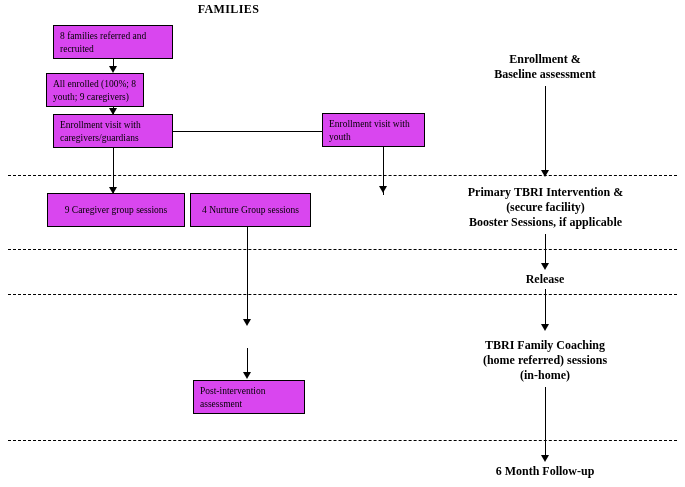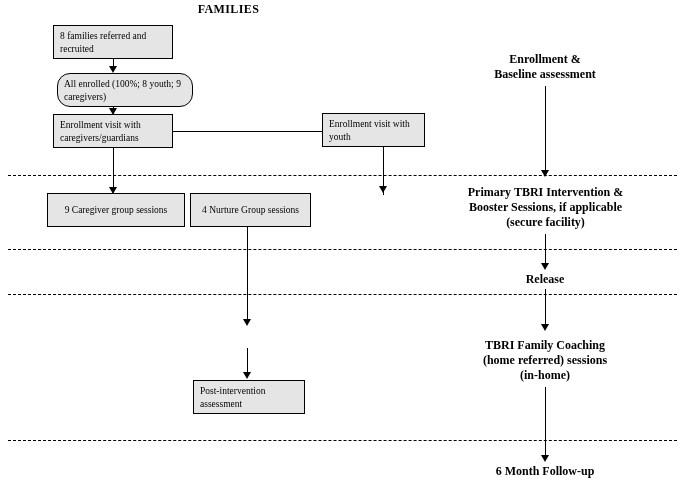--- a/index.html
+++ b/index.html
@@ -28,21 +28,21 @@
     letter-spacing: 0.4px;
     color: #000;
     transform: translateX(-114px);
   }
 
   
   .pbox {
     position: absolute;
     box-sizing: border-box;
     border: 1.6px solid #000;
-    background: #e5e5e5;
+    background: #d946ef;
     color: #000;
     font-size: 9.5px;
     line-height: 12.5px;
     padding: 4px 5px 3px 6px;
     z-index: 4;
   }
   .pbox.center {
     display: flex;
     align-items: center;
     justify-content: center;
@@ -104,21 +104,21 @@
   <div class="divider" style="top:175px;"></div>
   <div class="divider" style="top:249px;"></div>
   <div class="divider" style="top:294px;"></div>
   <div class="divider" style="top:440px;"></div>
 
   <div class="pbox" style="left:53px; top:25px; width:120px; height:34px;">8 families referred and recruited</div>
 
   <div class="vline" style="left:113px; top:59px; height:10px;"></div>
   <div class="arrowhead" style="left:109px; top:66px;"></div>
 
-  <div class="pbox" style="left:57px; top:73px; width:136px; height:34px;border-radius:13px;">All enrolled (100%; 8 youth; 9 caregivers)</div>
+  <div class="pbox" style="left:46px; top:73px; width:98px; height:34px;">All enrolled (100%; 8 youth; 9 caregivers)</div>
 
   <div class="vline" style="left:113px; top:107px; height:8px;"></div>
   <div class="arrowhead" style="left:109px; top:108px;"></div>
 
   <div class="pbox" style="left:53px; top:114px; width:120px; height:34px;">Enrollment visit with caregivers/guardians</div>
 
   <div class="pbox" style="left:322px; top:113px; width:103px; height:34px;">Enrollment visit with youth</div>
 
   <div class="hline" style="left:173px; top:131px; width:161px;"></div>
 
@@ -145,22 +145,22 @@
   <div class="stage" style="left:455px; top:52px; width:180px;text-align:center;">
     <div>Enrollment &amp;</div>
     <div>Baseline assessment</div>
   </div>
 
   <div class="vline" style="left:545px; top:86px; height:88px;"></div>
   <div class="arrowhead" style="left:541px; top:170px;"></div>
 
   <div class="stage" style="left:443px; top:185px; width:205px;">
     <div>Primary TBRI Intervention &amp;</div>
+    <div>(secure facility)</div>
     <div>Booster Sessions, if applicable</div>
-    <div>(secure facility)</div>
   </div>
 
   <div class="vline" style="left:545px; top:234px; height:34px;"></div>
   <div class="arrowhead" style="left:541px; top:263px;"></div>
 
   <div class="stage" style="left:475px; top:272px; width:140px;">
     <div>Release</div>
   </div>
 
   <div class="vline" style="left:545px; top:289px; height:40px;"></div>

